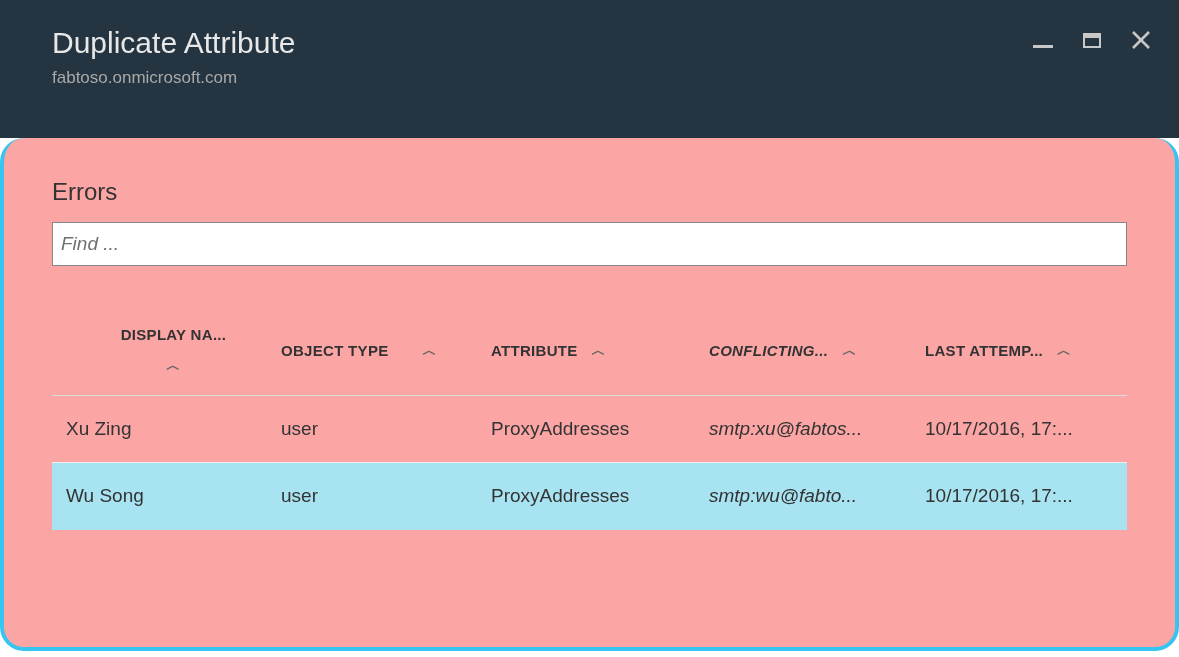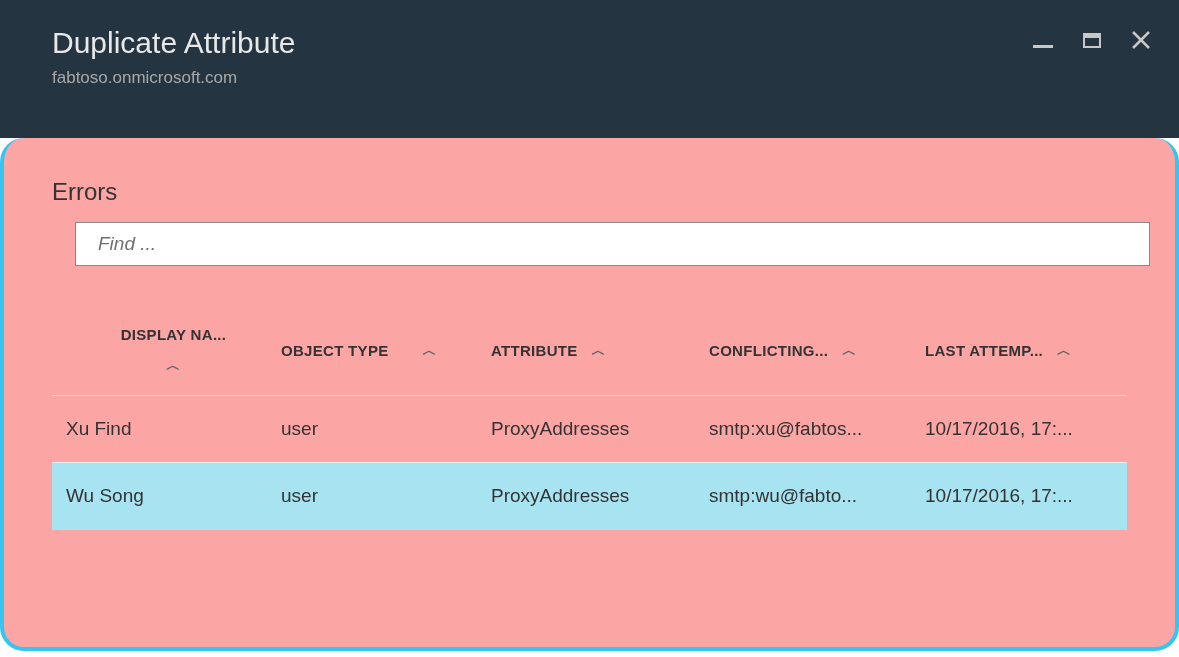--- a/index.html
+++ b/index.html
@@ -61,27 +61,26 @@
     }
     .section-title {
       font-size: 24px;
       font-weight: 400;
       color: #333;
       margin-bottom: 16px;
     }
     .search-box {
       width: 100%;
       border: 1px solid #888;
-      padding: 10px 22px;
+      padding: 10px 8px;
       font-size: 19px;
       font-style: italic;
       color: #666;
       outline: none;
       font-family: inherit;
-      margin-left: 23px;
     }
     .search-box::placeholder {
       color: #707070;
       font-style: italic;
     }
     .table {
       margin-top: 60px;
       width: 100%;
     }
     .table-header {
@@ -105,21 +104,21 @@
       text-overflow: ellipsis;
     }
     .sort-icon {
       font-size: 14px;
       color: #666;
       flex-shrink: 0;
     }
     .col-1 { width: 215px; flex-direction: column; }
     .col-2 { width: 210px; gap: 34px; }
     .col-3 { width: 218px; }
-    .col-4 { width: 216px; }
+    .col-4 { width: 216px; font-style: italic; }
     .col-5 { flex: 1; }
     .table-row {
       display: flex;
       padding: 22px 0 22px 14px;
       border-bottom: 1px solid #eee;
       cursor: pointer;
     }
     .table-row.selected {
       background: #a8e3f2;
       border-bottom: 1px solid #a8e3f2;
@@ -197,21 +196,21 @@
         <span class="th-text">CONFLICTING...</span>
         <span class="sort-icon">︿</span>
       </div>
       <div class="th col-5">
         <span class="th-text">LAST ATTEMP...</span>
         <span class="sort-icon">︿</span>
       </div>
     </div>
 
     <div class="table-row">
-      <div class="td col-1">Xu Find</div>
+      <div class="td col-1">Xu Zing</div>
       <div class="td col-2">user</div>
       <div class="td col-3">ProxyAddresses</div>
       <div class="td col-4">smtp:xu@fabtos...</div>
       <div class="td col-5">10/17/2016, 17:...</div>
     </div>
 
     <div class="table-row selected">
       <div class="td col-1">Wu Song</div>
       <div class="td col-2">user</div>
       <div class="td col-3">ProxyAddresses</div>

